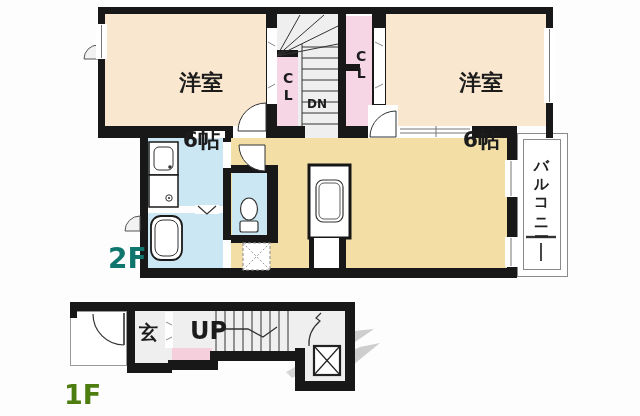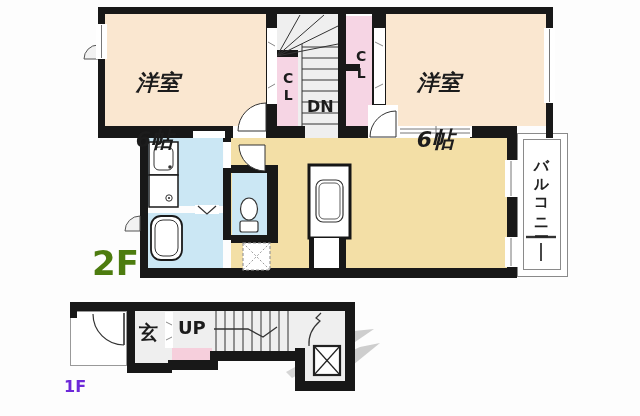--- a/index.html
+++ b/index.html
@@ -10,21 +10,21 @@
   .white{position:absolute;background:#ffffff;}
   .txt{position:absolute;font-weight:bold;color:#1c1c1c;line-height:1.3;white-space:pre;}
   .vert{writing-mode:vertical-rl;text-orientation:upright;letter-spacing:2px;}
   .vertmix{writing-mode:vertical-rl;text-orientation:mixed;letter-spacing:3px;}
   .cream{background:var(--room_cream);}
   .pink{background:var(--closet_pink);}
   .tan{background:var(--ldk_tan);}
   .blue{background:var(--water_blue);}
   .gray{background:var(--stair_gray);}
   svg{position:absolute;left:0;top:0;}
-  .center{text-align:left;font-style:italic;}
+  .center{text-align:center;}
 </style>
 </head>
 <body>
 
 <div id="canvas">
 
   <svg width="640" height="416" style="z-index:0;">
     <polygon points="300,352 334,333 374,329 320,366" fill="#cecece"></polygon>
     <polygon points="318,366 360,347 380,343 332,382" fill="#cecece"></polygon>
     <polygon points="286,372 304,362 310,368 292,378" fill="#d6d6d6"></polygon>
@@ -226,19 +226,19 @@
     <span>洋室</span><br>
     <span>6帖</span>
   </div>
   <div class="txt center" style="left:386px;top:40px;width:160px;font-size:22px;z-index:5;">
     <span>洋室</span><br>
     <span>6帖</span>
   </div>
   <div class="txt vertmix" style="left:531px;top:148px;font-size:15px;font-weight:bold;color:#222;z-index:5;">バルコニー</div>
   <div class="txt vert" style="left:279px;top:70px;font-size:14px;letter-spacing:1px;z-index:5;">CL</div>
   <div class="txt vert" style="left:352px;top:48px;font-size:14px;letter-spacing:1px;z-index:5;">CL</div>
-  <div class="txt" style="left:307px;top:97px;font-size:16px;z-index:5;">DN</div>
-  <div class="txt" style="left:92px;top:241px;font-size:34px;color:#4d7c0f;z-index:5;">2F</div>
+  <div class="txt" style="left:307px;top:97px;font-size:12px;z-index:5;">DN</div>
+  <div class="txt" style="left:108px;top:241px;font-size:28px;color:#0f766e;z-index:5;">2F</div>
   <div class="txt" style="left:139px;top:320px;font-size:19px;z-index:5;">玄</div>
-  <div class="txt" style="left:178px;top:316px;font-size:18px;z-index:5;">UP</div>
-  <div class="txt" style="left:64px;top:377px;font-size:16px;color:#6d28d9;z-index:5;">1F</div>
+  <div class="txt" style="left:190px;top:316px;font-size:24px;z-index:5;">UP</div>
+  <div class="txt" style="left:64px;top:377px;font-size:27px;color:#4d7c0f;z-index:5;">1F</div>
 
 </div>
 
 </body></html>

